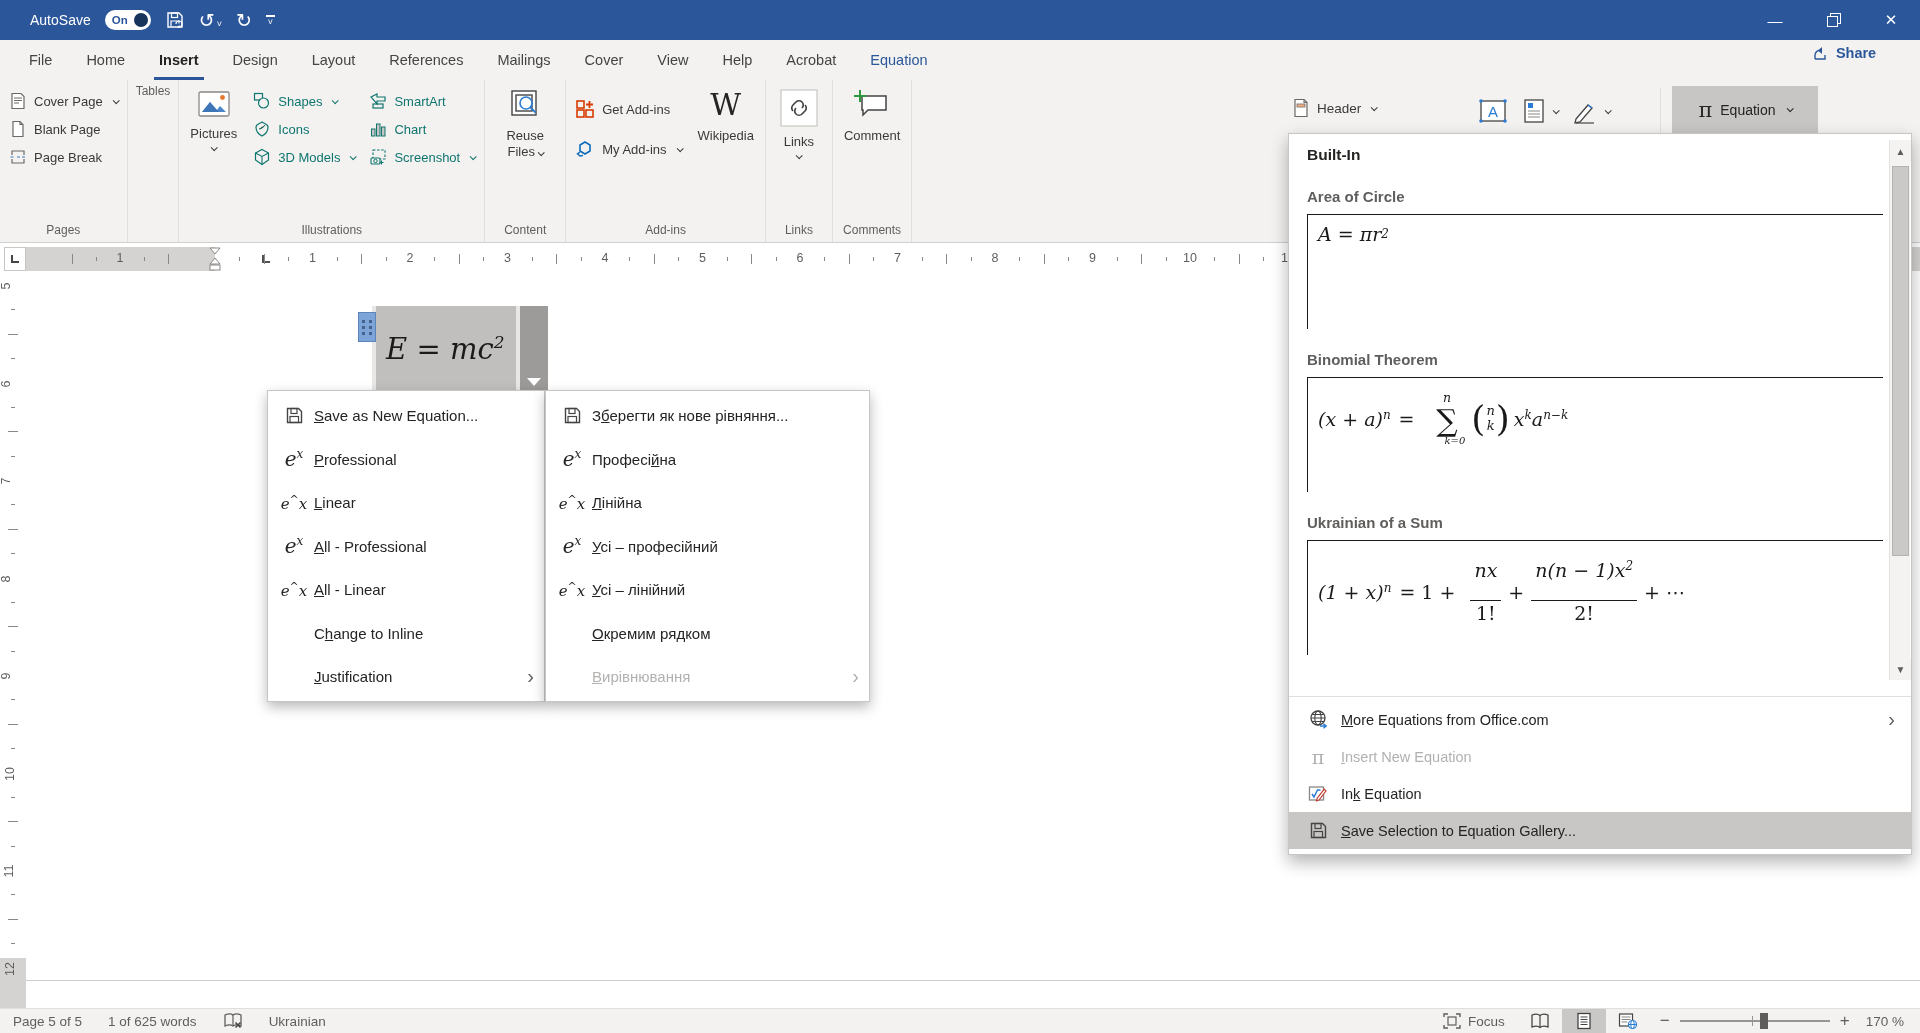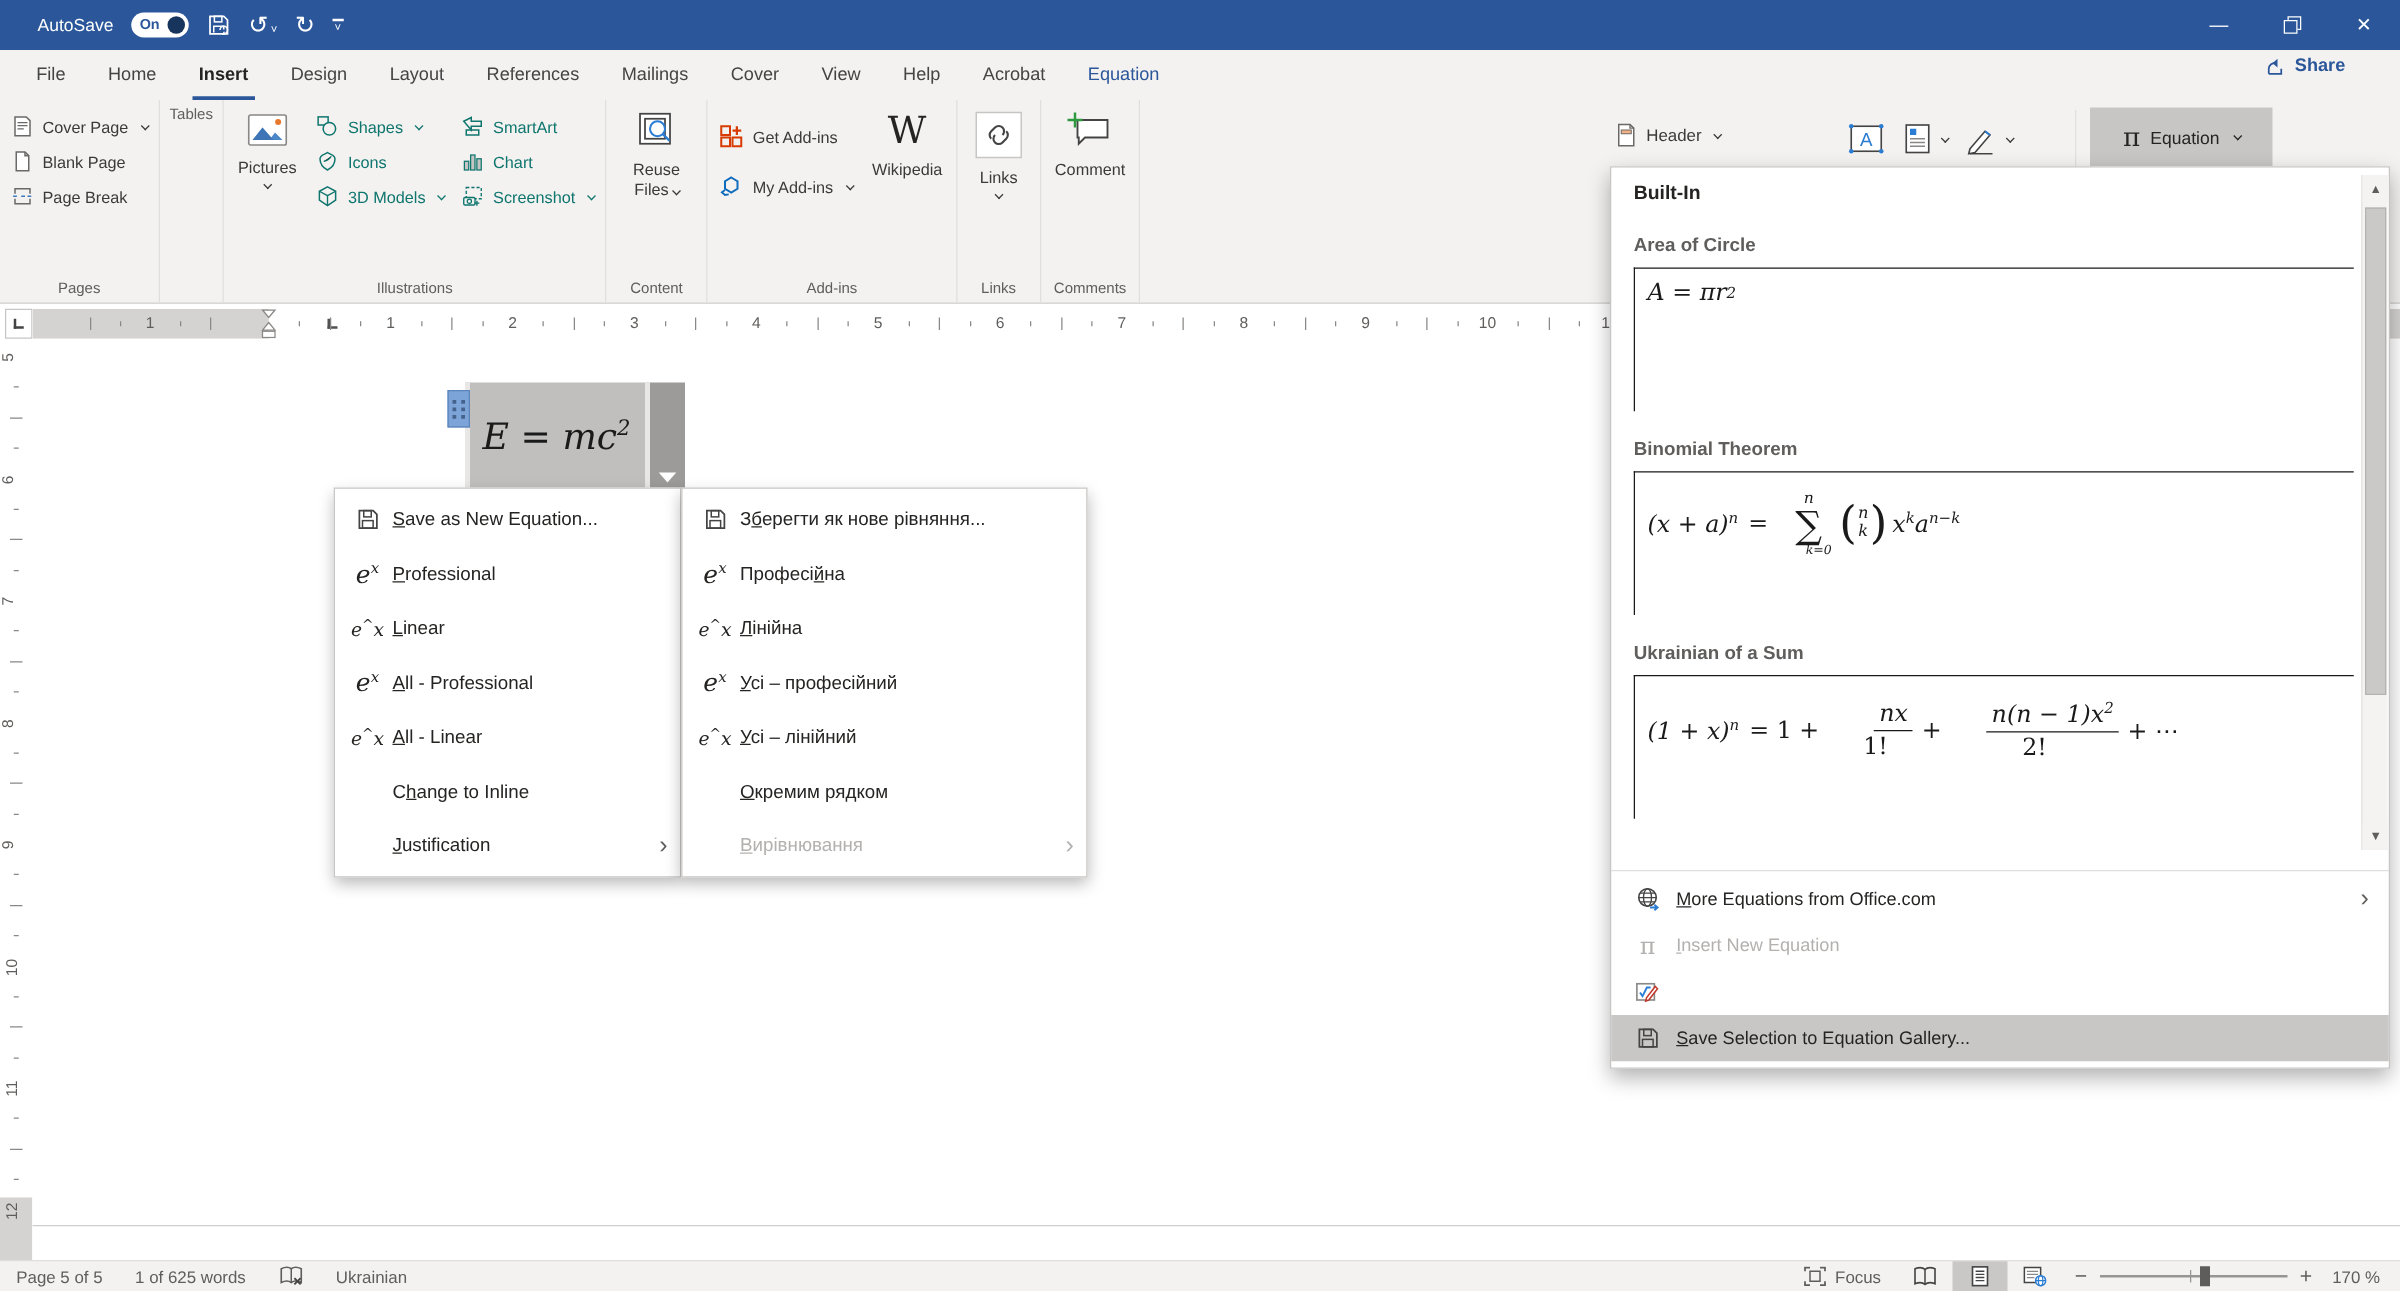--- a/index.html
+++ b/index.html
@@ -116,21 +116,21 @@
   .eqm sup { font-size:12px; }
   .eqm .up { font-style:normal; }
   .sum { display:inline-flex; flex-direction:column; align-items:center; margin:0 6px; }
   .sum .s-top { font-size:12.5px; line-height:1; }
   .sum .s-sym { font-style:normal; font-size:30px; line-height:1.05; }
   .sum .s-bot { font-size:10px; line-height:1;margin-left:16px; }
   .binom { display:inline-flex; align-items:center; margin-right:4px; }
   .binom .paren { font-style:normal; font-size:36px; font-weight:300; line-height:1; }
   .binom .stack { display:inline-flex; flex-direction:column; align-items:center; font-size:13px; line-height:1.15; padding:0 1px; }
   .frac { display:inline-flex; flex-direction:column; align-items:center; margin:0 7px; line-height:1.2; }
-  .frac .num { border-bottom:1.2px solid #1a1a1a; padding:0 4px 2px;margin-left:29px; }
+  .frac .num { border-bottom:1.2px solid #1a1a1a; padding:0 4px 18px; }
   .frac .den { font-style:normal; padding-top:1px; }
   .gal-scroll { position:absolute; right:1px; top:6px; width:21px; height:540px; background:#f4f3f2; border-left:1px solid #e4e2e0; }
   .gs-arrow { position:absolute; left:0; width:21px; height:22px; display:flex; align-items:center; justify-content:center; font-size:10px; color:#605e5c; background:#f4f3f2; }
   .gs-thumb { position:absolute; left:2px; top:26px; width:17px; height:390px; background:#cbc9c7; border:1px solid #b5b3b1; }
   .gal-footer { position:absolute; left:0; right:0; bottom:0; border-top:1px solid #e1dfdd; padding:4px 0 5px; }
   .gal-footer .menu-item { height:37px; font-size:14.5px; padding-right:16px; }
   .gal-footer .mi-icon { flex:0 0 46px; }
   .pi-icon-text { font-family:"DejaVu Serif",serif; font-size:19px; color:#555; }
   .menu-item.disabled .pi-icon-text { color:#b3b1af; }
 
@@ -758,20 +758,21 @@
           <span class="mi-label"><u>I</u>nsert New Equation</span>
         </div>
         <div class="menu-item">
           <span class="mi-icon">
             <svg width="20" height="20" viewBox="0 0 20 20">
               <rect x="1.5" y="3" width="14" height="13" fill="none" stroke="#8a8886" stroke-width="1.3"></rect>
               <path d="M4 10l2 3 3.5-7h3" fill="none" stroke="#2b7cd3" stroke-width="1.5"></path>
               <path d="M18 7l-7 9-2.5.8.7-2.6 7-9z" fill="#fff" stroke="#c0392b" stroke-width="1.2"></path>
             </svg>
           </span>
+          <span class="mi-label">In<u>k</u> Equation</span>
         </div>
         <div class="menu-item highlighted">
           <span class="mi-icon">
             <svg width="19" height="19" viewBox="0 0 19 19">
               <path d="M2.5 2.5h11l3 3v11h-14z" fill="none" stroke="#444" stroke-width="1.4"></path>
               <rect x="6" y="2.5" width="6" height="5" fill="none" stroke="#444" stroke-width="1.2"></rect>
               <rect x="5" y="10.5" width="8.5" height="6" fill="none" stroke="#444" stroke-width="1.2"></rect>
             </svg>
           </span>
           <span class="mi-label"><u>S</u>ave Selection to Equation Gallery...</span>

